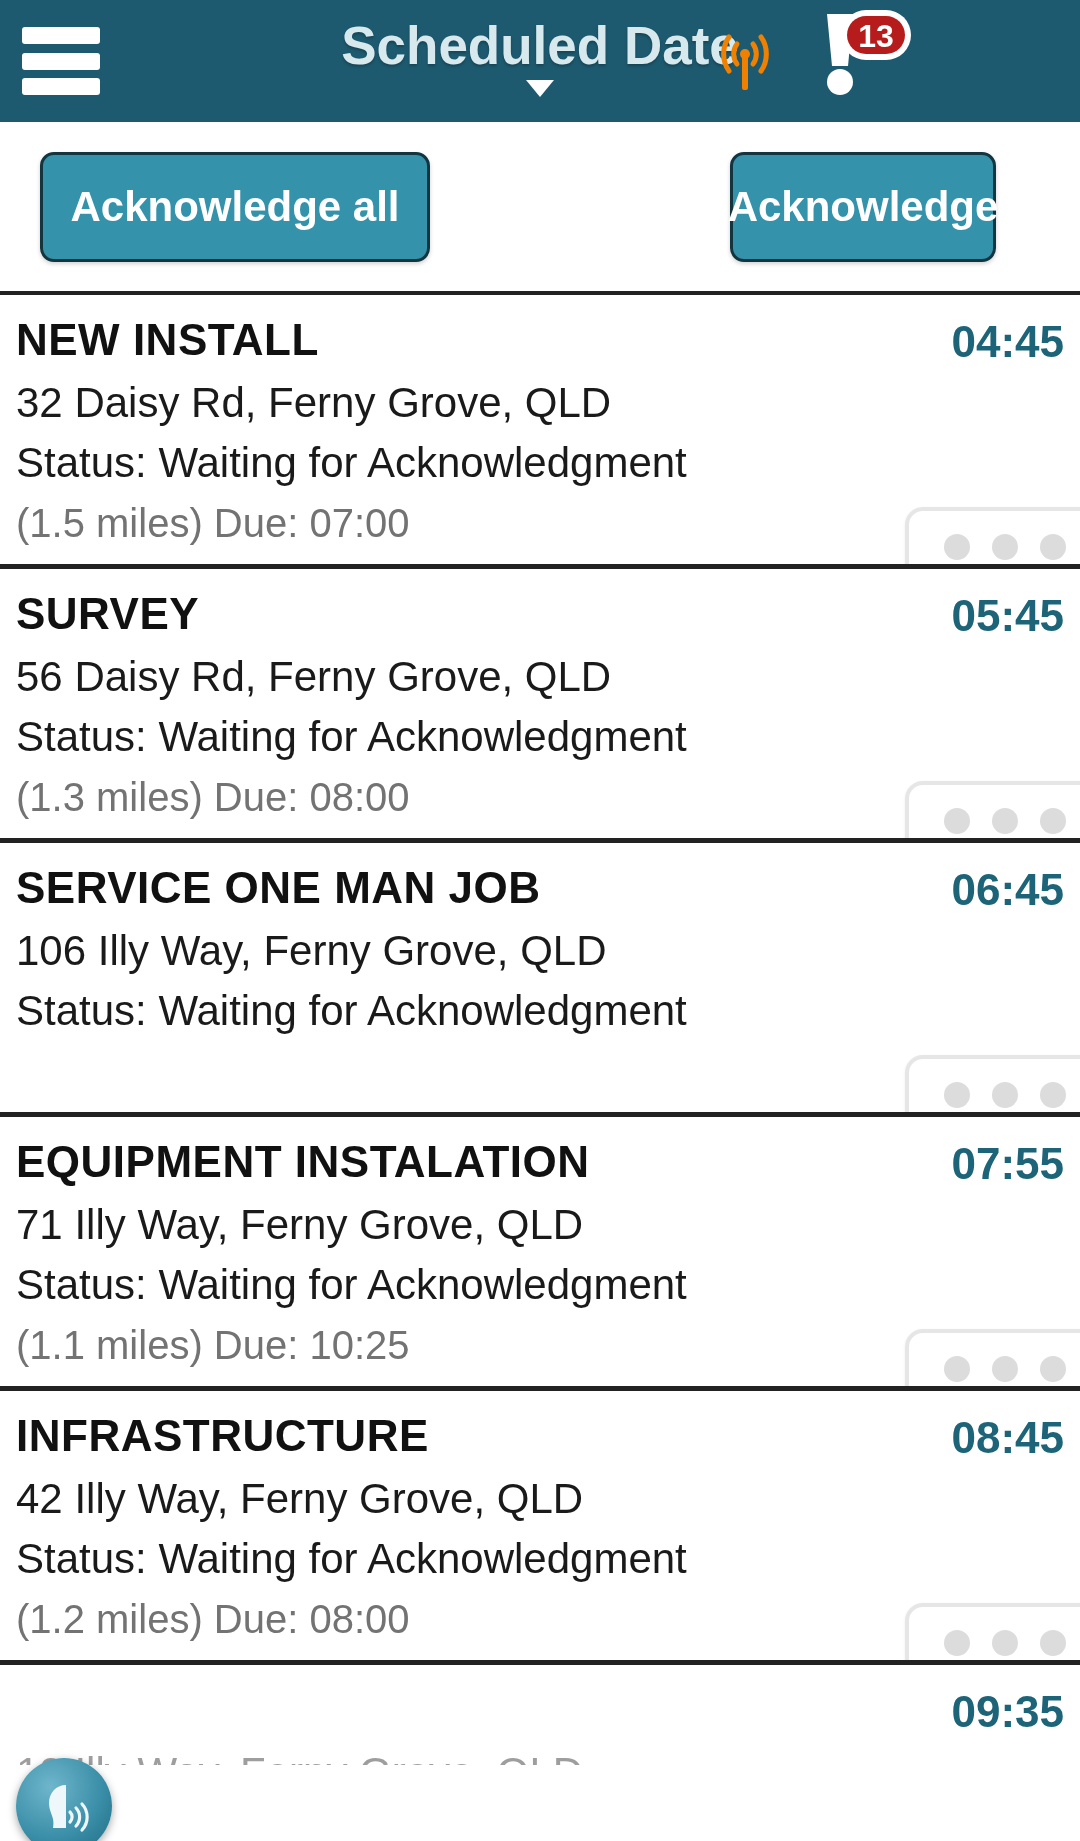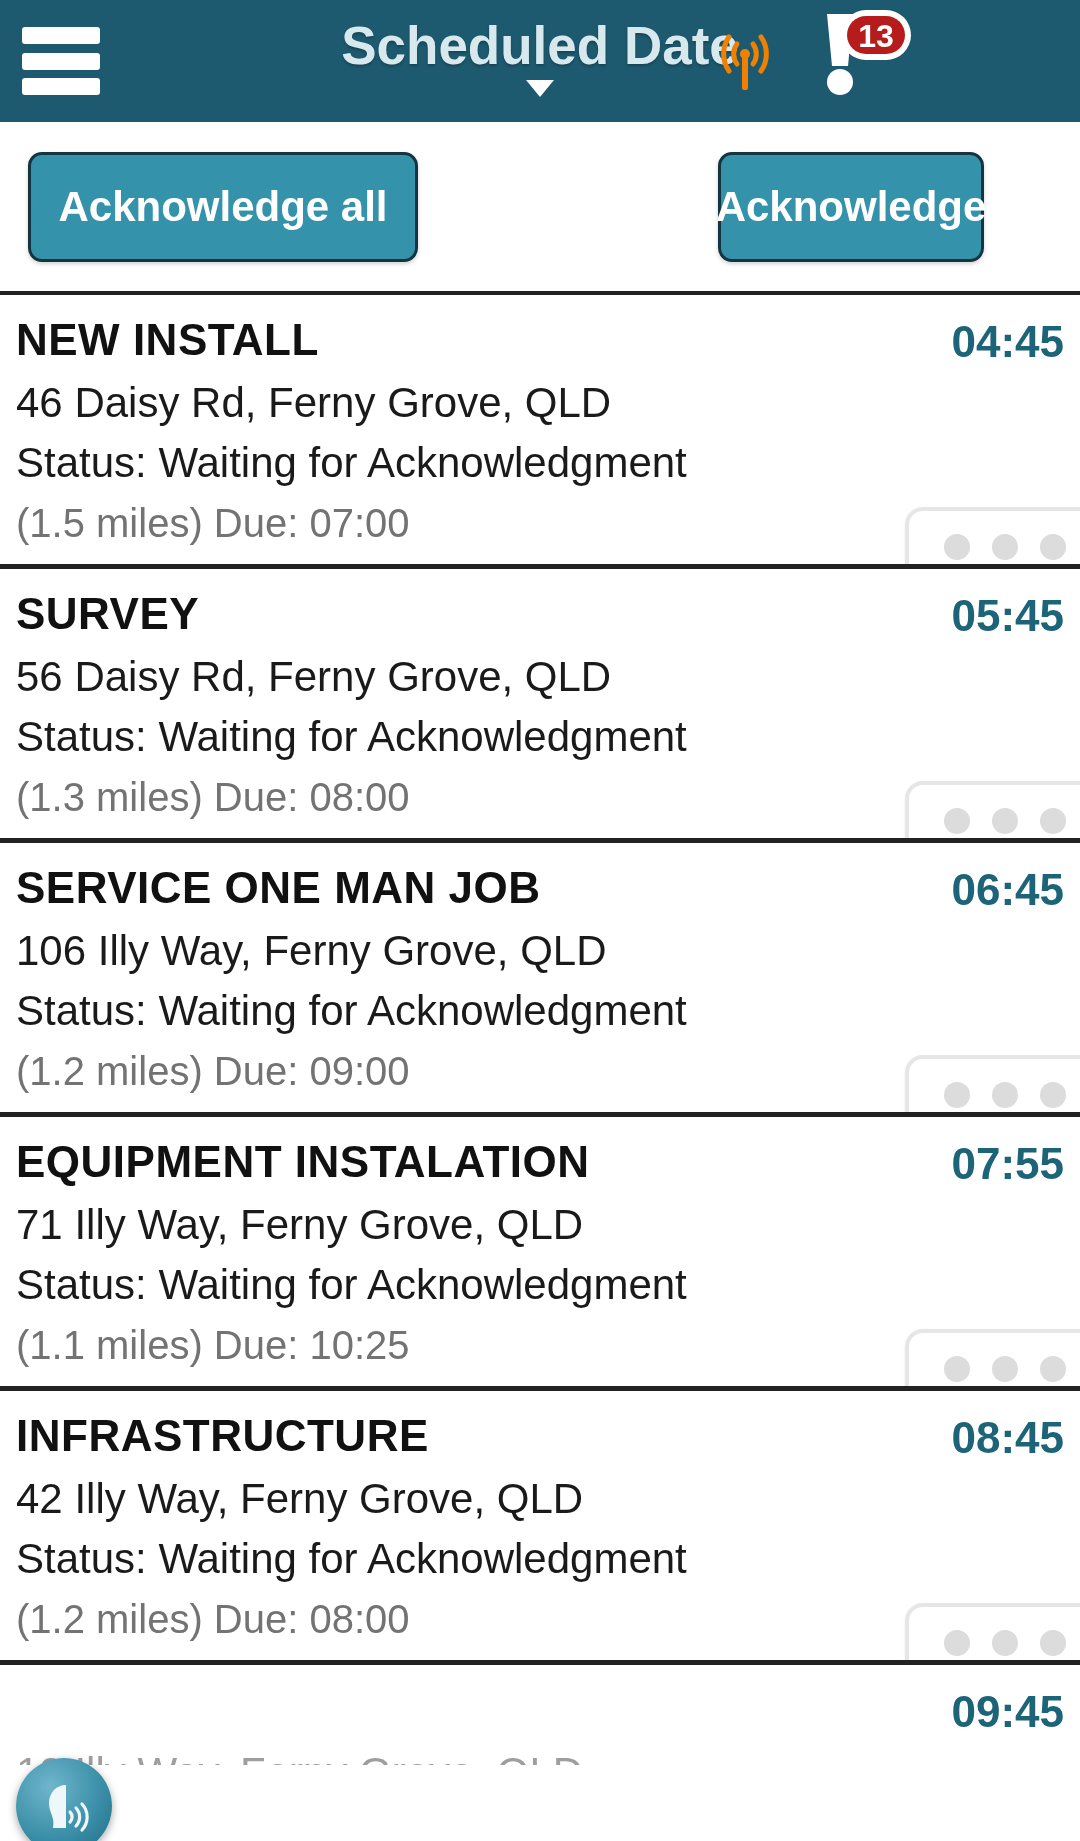--- a/index.html
+++ b/index.html
@@ -62,20 +62,21 @@
     position:absolute; top:30px; height:110px;
     background:#3592ab;
     border:3px solid #123540;
     border-radius:14px;
     color:#ffffff;
     font-size:42px; font-weight:bold;
     font-family:"Liberation Sans", sans-serif;
     display:flex; align-items:center; justify-content:center;
     cursor:pointer;
     box-shadow:0 2px 4px rgba(0,0,0,0.18);
+    margin-left:12px;
   }
   #btn-ack-all { left:28px; width:390px; }
   #btn-ack { left:718px; width:266px; }
 
   
   .job-list { position:relative; width:1080px; }
   .job-row {
     position:relative; width:1080px; height:274px;
     border-bottom:5px solid #222222;
     background:#ffffff; overflow:hidden;
@@ -179,21 +180,21 @@
   <div class="action-bar">
     <div class="ack-btn" id="btn-ack-all">Acknowledge all</div>
     <div class="ack-btn" id="btn-ack">Acknowledge</div>
   </div>
 
   <div class="job-list">
 
     <div class="job-row">
       <div class="job-title">NEW INSTALL</div>
       <div class="job-time">04:45</div>
-      <div class="job-address">46 Daisy Rd, Ferny Grove, QLD</div>
+      <div class="job-address">32 Daisy Rd, Ferny Grove, QLD</div>
       <div class="job-status">Status: Waiting for Acknowledgment</div>
       <div class="job-meta">(1.5 miles) Due: 07:00</div>
       <div class="overflow-btn">
         <i></i>
         <i></i>
         <i></i>
       </div>
     </div>
 
     <div class="job-row">
@@ -207,21 +208,20 @@
         <i></i>
         <i></i>
       </div>
     </div>
 
     <div class="job-row">
       <div class="job-title">SERVICE ONE MAN JOB</div>
       <div class="job-time">06:45</div>
       <div class="job-address">106 Illy Way, Ferny Grove, QLD</div>
       <div class="job-status">Status: Waiting for Acknowledgment</div>
-      <div class="job-meta">(1.2 miles) Due: 09:00</div>
       <div class="overflow-btn">
         <i></i>
         <i></i>
         <i></i>
       </div>
     </div>
 
     <div class="job-row">
       <div class="job-title">EQUIPMENT INSTALATION</div>
       <div class="job-time">07:55</div>
@@ -242,21 +242,21 @@
       <div class="job-status">Status: Waiting for Acknowledgment</div>
       <div class="job-meta">(1.2 miles) Due: 08:00</div>
       <div class="overflow-btn">
         <i></i>
         <i></i>
         <i></i>
       </div>
     </div>
 
     <div class="job-row partial">
-      <div class="job-time">09:45</div>
+      <div class="job-time">09:35</div>
       <div class="job-address">12 Illy Way, Ferny Grove, QLD</div>
     </div>
 
   </div>
 
   <div class="tts-fab">
     <svg viewBox="0 0 64 64" width="64" height="64" aria-hidden="true">
 
       <path d="M34,11 C24,11 17,19 17,29 C17,36 20,40 21,45 C21.6,48 21.5,51 21,54 L34,54 Z" fill="#eef7fa"></path>
       <path d="M31,40 q-4,3 -8,3 l0,8 q6,0 10,-4 z" fill="#eef7fa"></path>

